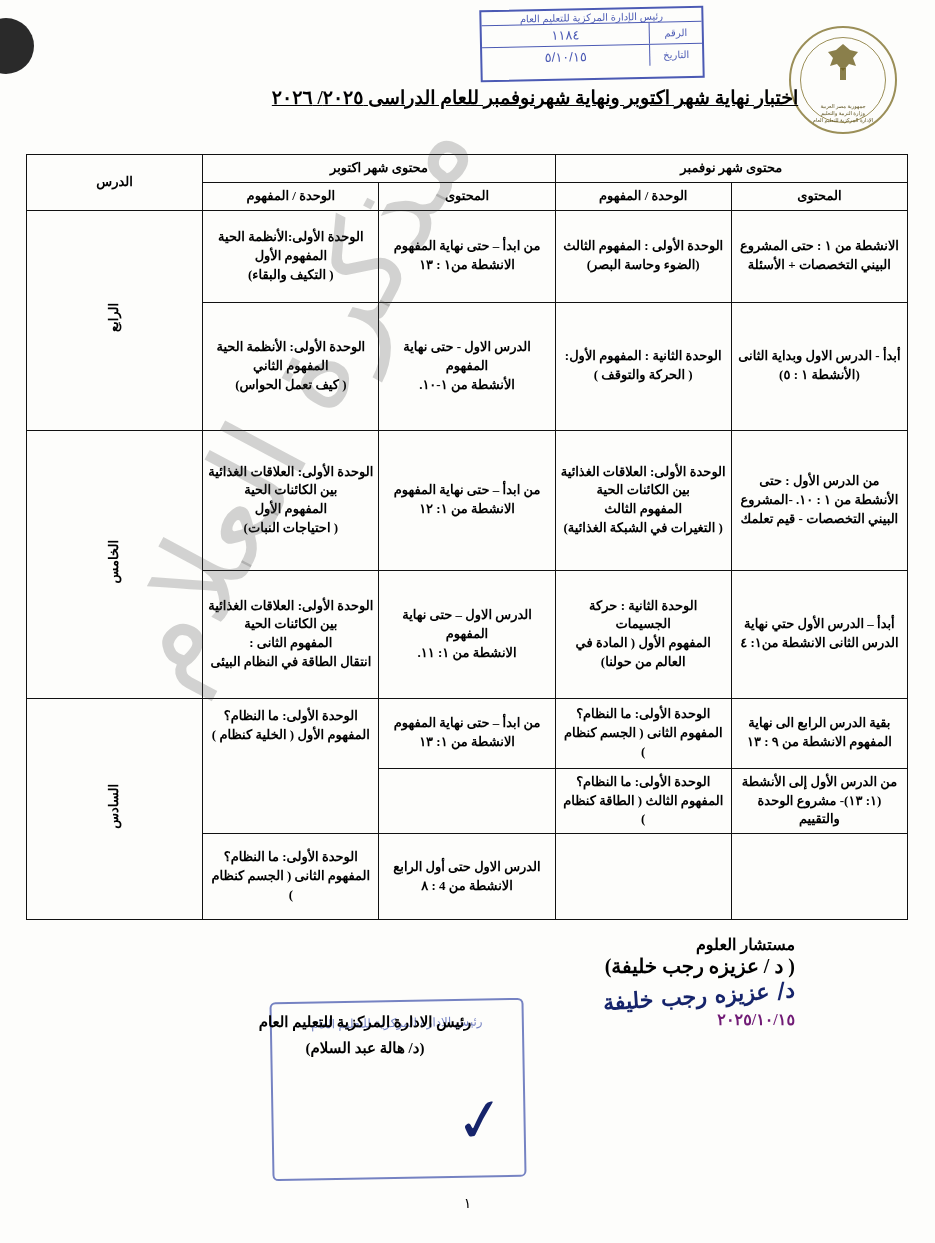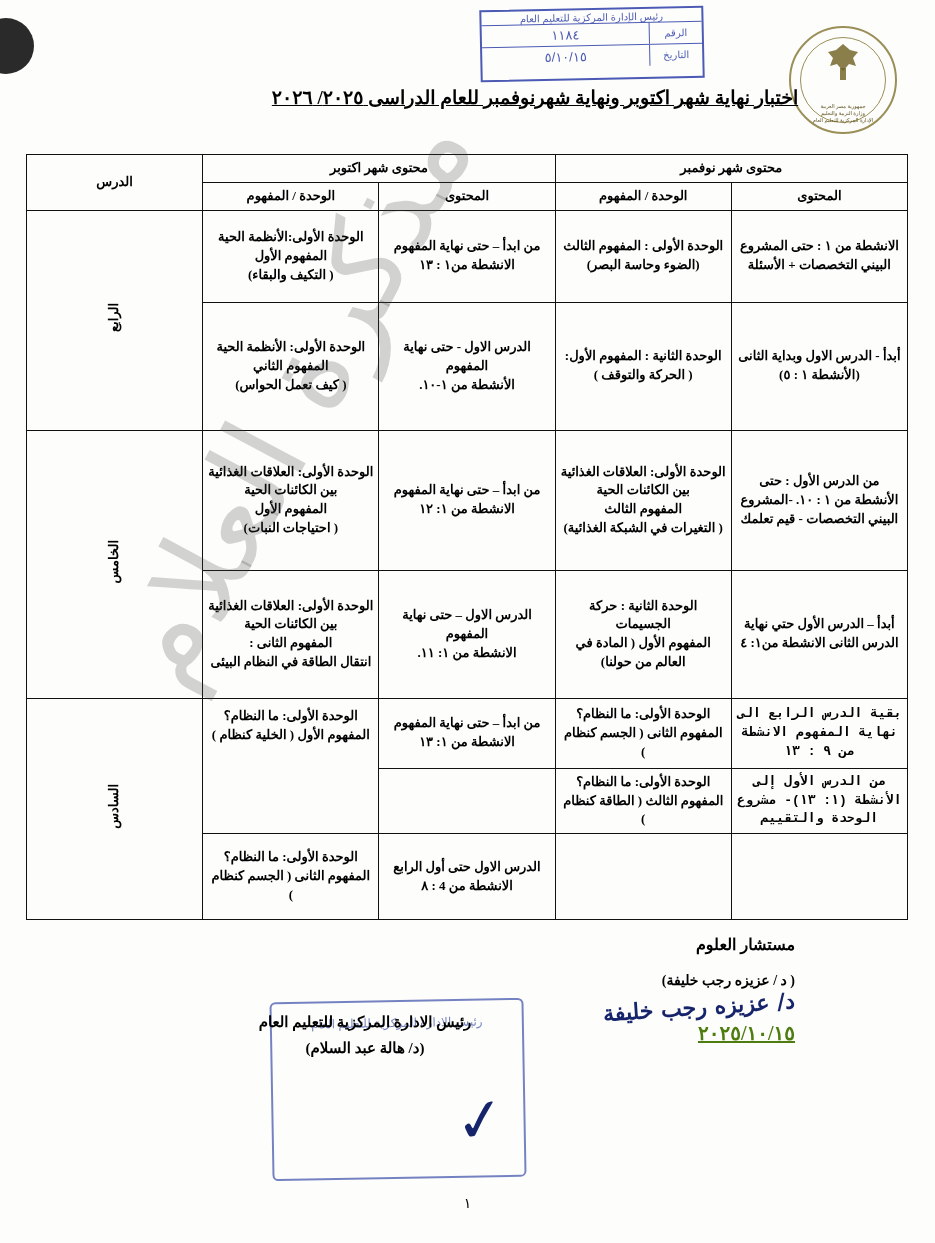--- a/index.html
+++ b/index.html
@@ -168,21 +168,21 @@
     width: 38px;
     padding: 0;
   }
   td.grade span {
     display: inline-block;
     writing-mode: vertical-rl;
     transform: rotate(180deg);
     white-space: nowrap;
     letter-spacing: 1px;
   }
-  .small { font-size: 11.5px; line-height: 1.4; font-family: Liberation Mono, monospace; }
+  .small { font-size: 11.5px; line-height: 1.4; }
 
   
   .watermark {
     position: absolute;
     right: 330px;
     top: 330px;
     font-size: 120px;
     color: rgba(60,60,60,0.22);
     font-family: "DejaVu Serif", serif;
     transform: rotate(-62deg);
@@ -194,35 +194,33 @@
   
   .sig-left {
     position: absolute;
     right: 140px;
     top: 935px;
     width: 230px;
     font-size: 16px;
     font-weight: bold;
   }
   .sig-left .name {
-    margin-top: 18px;
-    font-size: 14px;
+    font-size: 20px;
   }
   .hand-sign {
     margin-top: 6px;
     font-size: 22px;
     color: #16246b;
     font-family: "DejaVu Serif", serif;
     transform: rotate(-4deg);
   }
   .hand-date {
-    font-size: 20px;
-    color: #4d7c0f;
+    font-size: 16px;
+    color: #701a75;
     letter-spacing: 1px;
-    text-decoration: underline;
   }
 
   .sig-right {
     position: absolute;
     right: 405px;
     top: 1010px;
     width: 330px;
     text-align: center;
     font-size: 15px;
     font-weight: bold;

